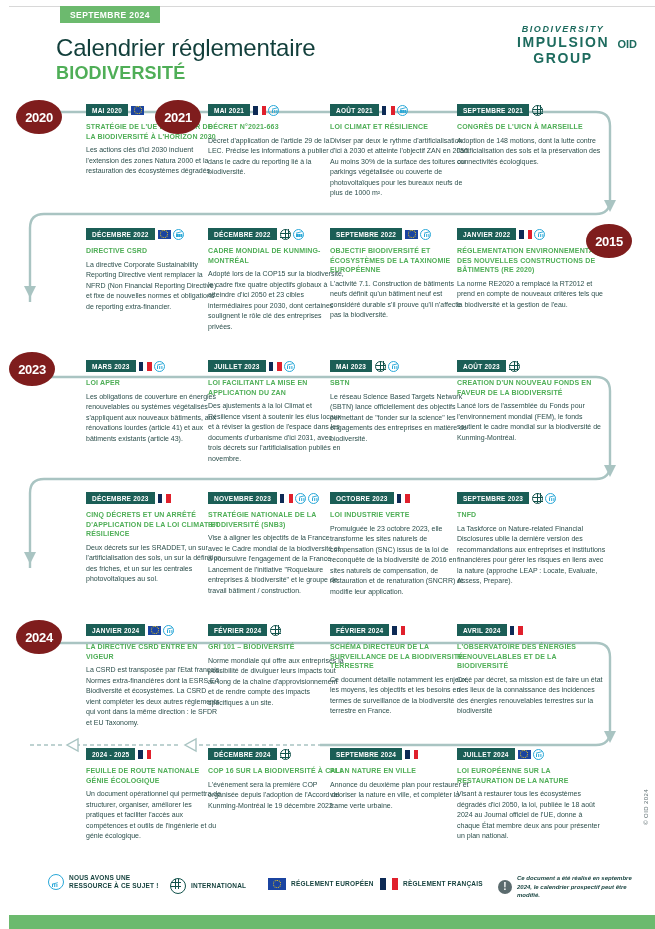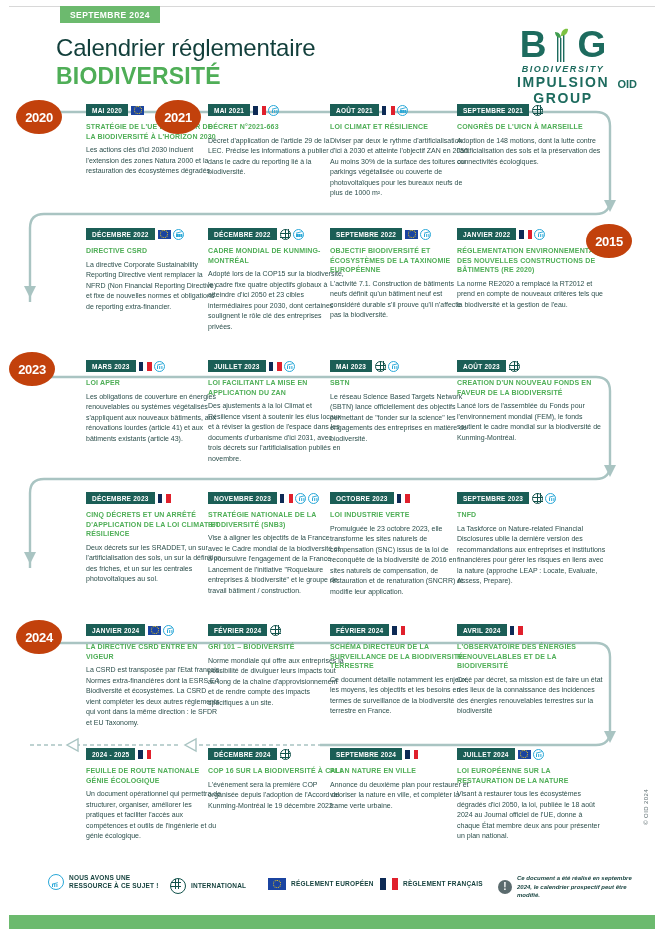--- a/index.html
+++ b/index.html
@@ -14,41 +14,41 @@
 
   
   .date-chip {
     position:absolute; left:60px; top:6px;
     background:#6cba6e; color:#ffffff;
     font-size:8.5px; font-weight:bold; letter-spacing:.4px;
     padding:4px 10px 3px 10px;
   }
   .title-block { position:absolute; left:56px; top:34px; }
   .title-line1 { font-size:24px; font-weight:normal; color:#123f3b; letter-spacing:-.2px;}
-  .title-line2 { font-size:23px; font-weight:bold; color:#4fae57; letter-spacing:.2px; margin-top:1px;}
+  .title-line2 { font-size:18px; font-weight:bold; color:#4fae57; letter-spacing:.2px; margin-top:1px;}
 
   
   .logo { position:absolute; right:22px; top:26px; width:140px; text-align:center;}
   .logo-top { position:relative; height:40px; }
   .logo-b, .logo-g {
     font-size:37px; font-weight:bold; color:#1d6b5e; line-height:38px;
     display:inline-block; vertical-align:top;
   }
   .logo-plant { display:inline-block; width:22px; height:40px; position:relative; vertical-align:top;}
   .logo-sub1 { font-size:9px; font-weight:bold; letter-spacing:1.6px; color:#1d6b5e; margin-top:-2px;font-style:italic;}
   .logo-sub2 { font-size:14px; font-weight:bold; letter-spacing:1.6px; color:#1d6b5e;}
   .logo-oid { position:absolute; right:-4px; bottom:16px; font-size:11px; font-weight:bold; color:#1d6b5e;}
 
   
   #flow { position:absolute; left:0; top:90px; width:655px; height:700px; }
 
   
   .year-bubble {
     position:absolute; width:46px; height:34px; border-radius:50%;
-    background:#c2410c; color:#ffffff; font-size:13px; font-weight:bold;
+    background:#7f1d1d; color:#ffffff; font-size:13px; font-weight:bold;
     display:flex; align-items:center; justify-content:center; z-index:5;
     letter-spacing:-.3px;
   }
 
   
   .card { position:absolute; width:136px; z-index:4; }
   .card-head { display:flex; align-items:center; height:12px; }
   .chip {
     background:#1b5e56; color:#ffffff; font-size:6.5px; font-weight:bold;
     letter-spacing:.25px; padding:3px 6px 2px 6px; white-space:nowrap; line-height:7px;
@@ -117,33 +117,20 @@
 <div class="edge-line"></div>
 
 <div class="date-chip">SEPTEMBRE 2024</div>
 
 <div class="title-block">
   <div class="title-line1">Calendrier réglementaire</div>
   <div class="title-line2">BIODIVERSITÉ</div>
 </div>
 
 <div class="logo">
-  <div class="logo-top">
-    <span class="logo-b">B</span>
-    <span class="logo-plant">
-      <svg width="22" height="40" viewBox="0 0 22 40">
-        <rect x="6" y="8" width="1.4" height="28" fill="#1d6b5e"></rect>
-        <rect x="9" y="12" width="1.4" height="24" fill="#1d6b5e"></rect>
-        <rect x="12" y="8" width="1.4" height="28" fill="#1d6b5e"></rect>
-        <path d="M10 10 C10 4, 14 2, 17 3 C17 8, 13 10, 10 10 Z" fill="#7dc242"></path>
-        <path d="M10 12 C6 12, 4 9, 4 6 C8 6, 10 9, 10 12 Z" fill="#3f9c4e"></path>
-      </svg>
-    </span>
-    <span class="logo-g">G</span>
-  </div>
   <div class="logo-sub1">BIODIVERSITY</div>
   <div class="logo-sub2">IMPULSION GROUP</div>
   <div class="logo-oid">OID</div>
 </div>
 
 <svg id="flow" viewBox="0 0 655 700">
   <g fill="none" stroke="#a9c4c2" stroke-width="2.4">
 
     <path d="M40 22 H596 Q610 22 610 36 V110 Q610 124 596 124 H44 Q30 124 30 138 V212"></path>
 

